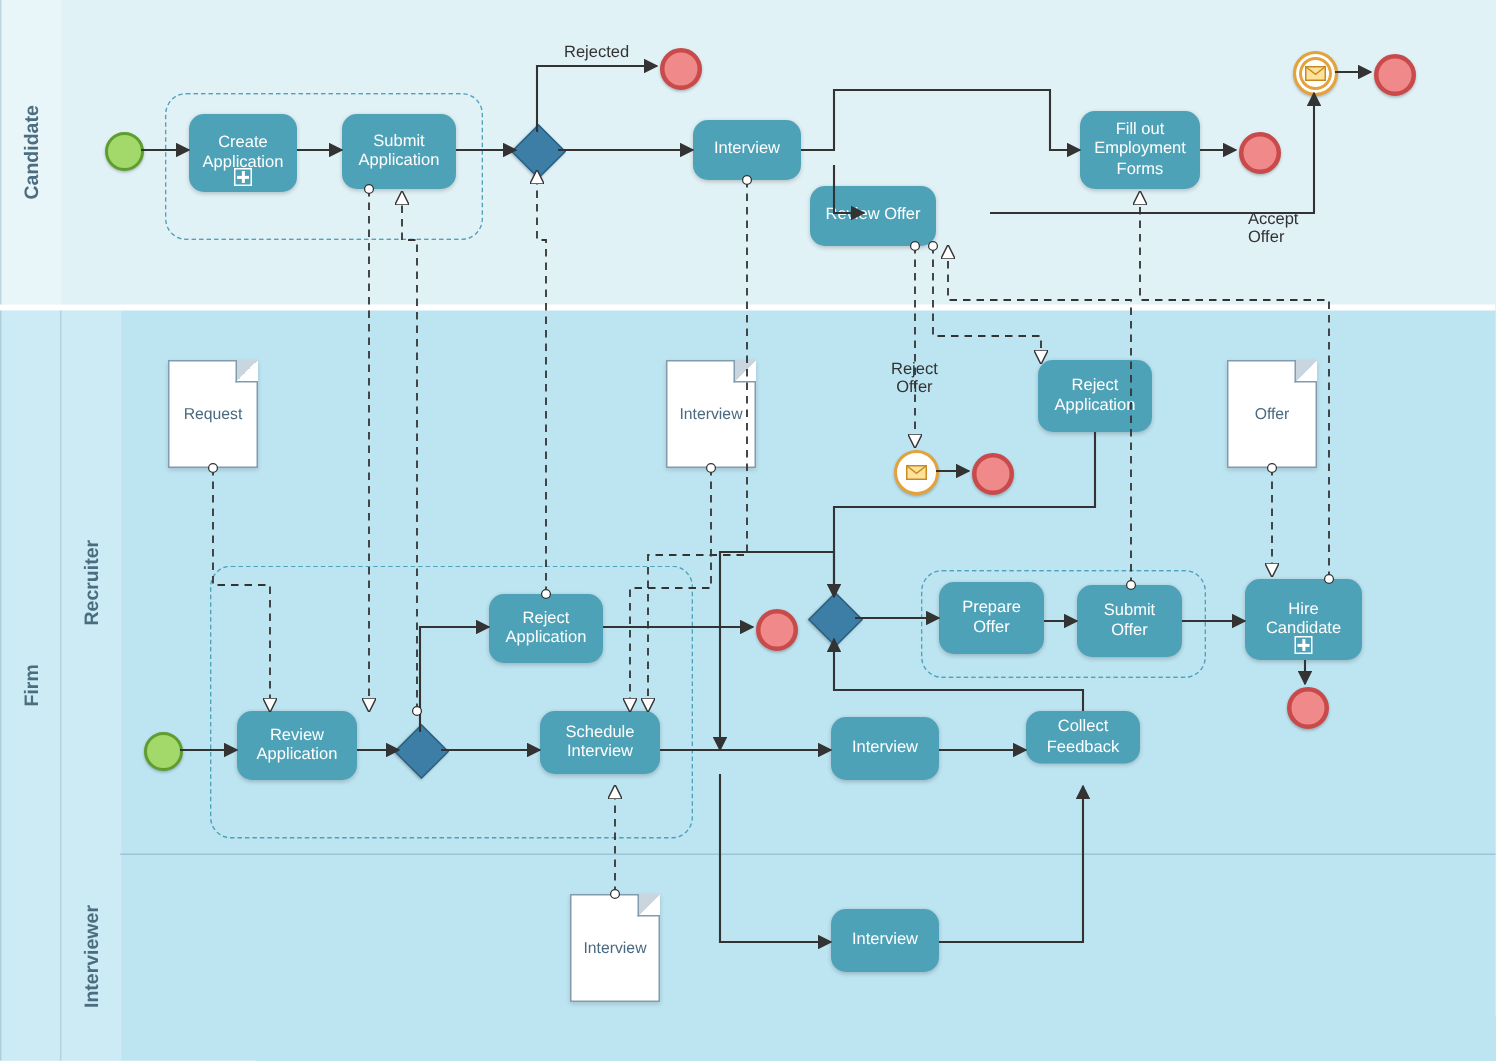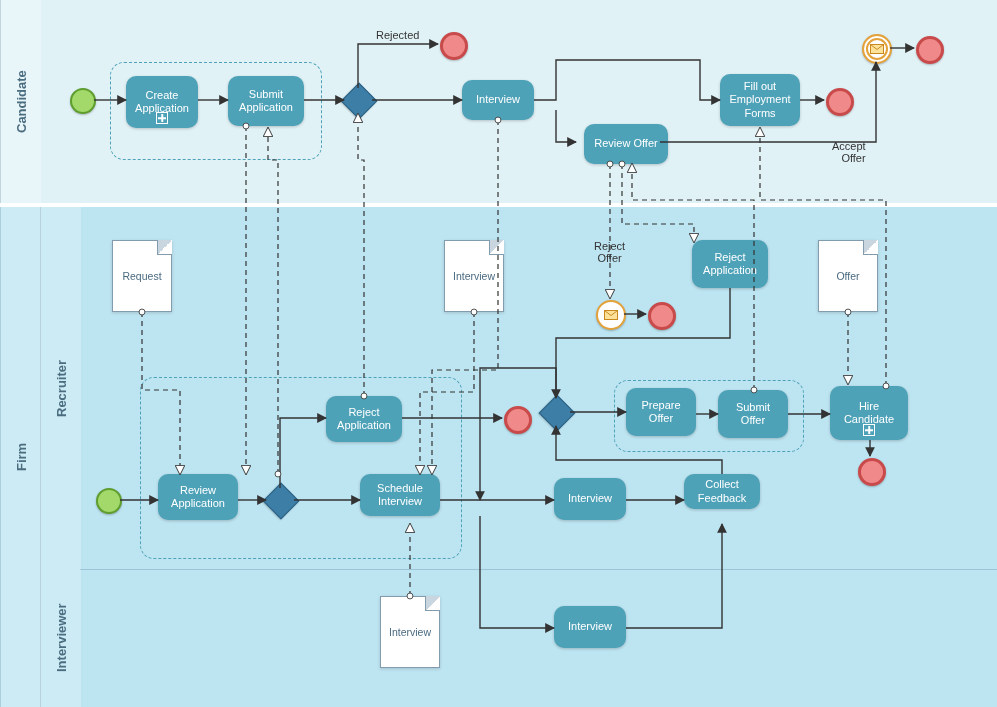--- a/index.html
+++ b/index.html
@@ -60,37 +60,37 @@
 
 <div class="gateway" style="left:346px;top:88px"></div>
 
 <div class="label" style="left:376px;top:29px">Rejected</div>
 <div class="end-event" style="left:440px;top:32px"></div>
 
 <div class="task" style="left:462px;top:80px;width:72px;height:40px">
   <span>Interview</span>
 </div>
 
-<div class="task" style="left:584px;top:124px;width:84px;height:40px">
+<div class="task" style="left:540px;top:124px;width:84px;height:40px">
   <span>Review Offer</span>
 </div>
 
 <div class="task" style="left:720px;top:74px;width:80px;height:52px">
   <span>Fill out<br>Employment<br>Forms</span>
 </div>
 <div class="end-event" style="left:826px;top:88px"></div>
 
 <div class="msg-event double" style="left:862px;top:34px">
   <svg width="14" height="10">
       <rect x="0.5" y="0.5" width="13" height="9" fill="#ffe29a" stroke="#c88a20"></rect>
       <path d="M0.5 0.5 L7 5.5 L13.5 0.5" fill="none" stroke="#c88a20"></path>
     </svg>
 </div>
 <div class="end-event" style="left:916px;top:36px"></div>
-<div class="label" style="left:832px;top:140px;white-space:pre;text-align:right">Accept<br>Offer</div>
+<div class="label" style="left:832px;top:140px;white-space:pre;text-align:left">Accept<br>Offer</div>
 
 <div class="doc" style="left:112px;top:240px">
   <span>Request</span>
 </div>
 <div class="doc" style="left:444px;top:240px">
   <span>Interview</span>
 </div>
 <div class="doc" style="left:818px;top:240px">
   <span>Offer</span>
 </div>

